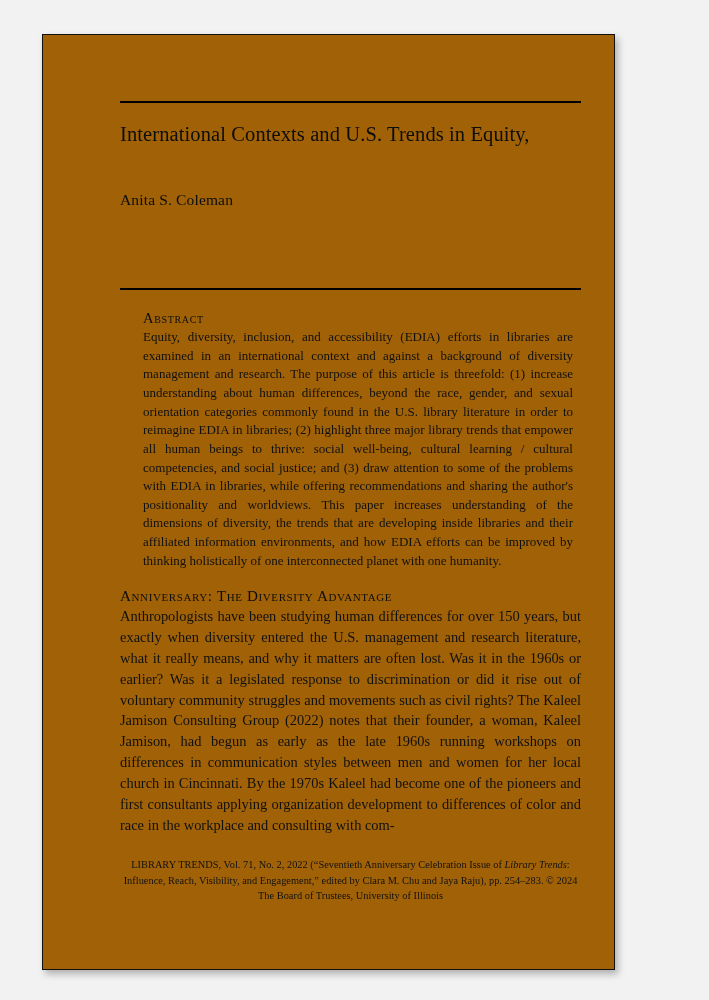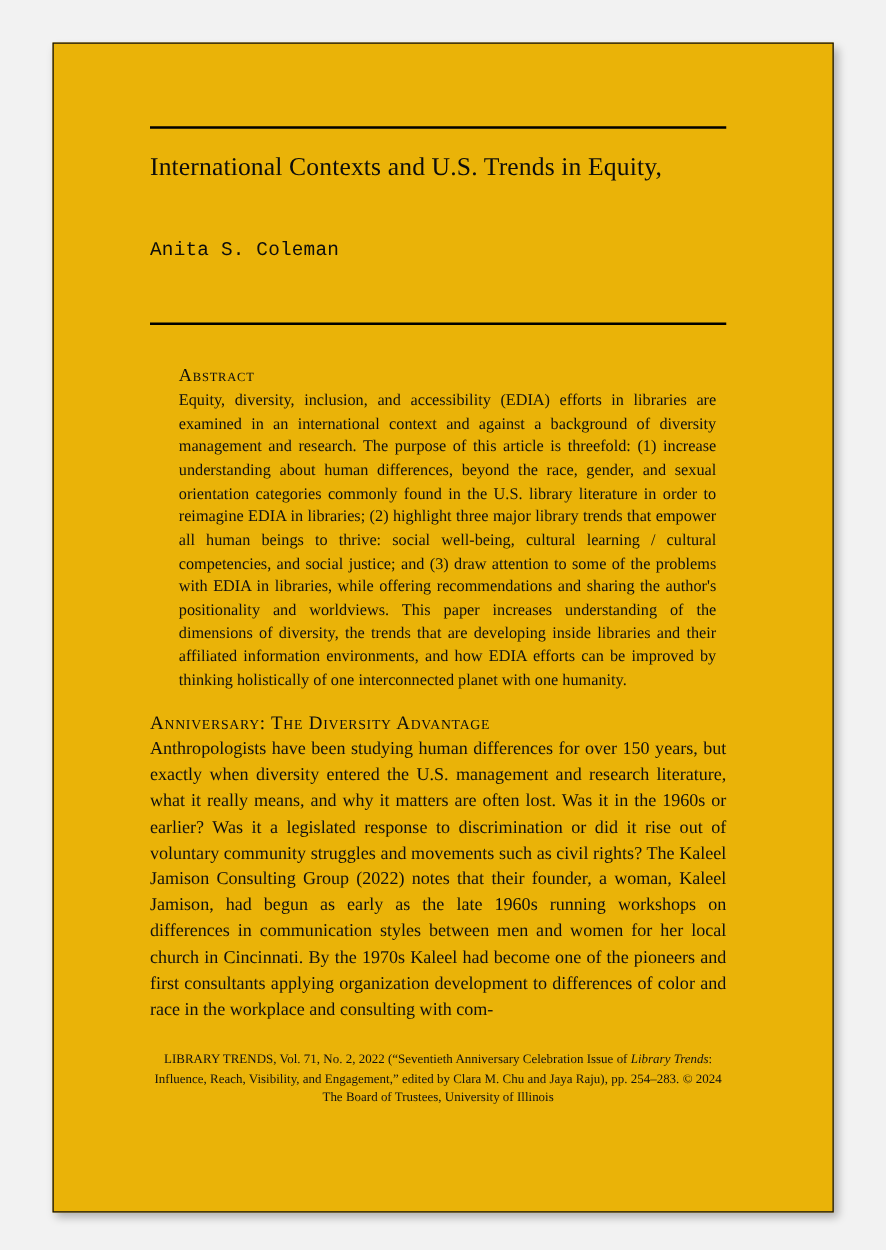--- a/index.html
+++ b/index.html
@@ -13,23 +13,23 @@
     background: #f2f2f2;
     font-family: "Liberation Serif", "DejaVu Serif", serif;
     overflow: hidden;
   }
 
   
   #page-sheet {
     position: absolute;
     left: 42px;
     top: 34px;
-    width: 625px;
+    width: 573px;
     height: 936px;
-    background: #eab308;
+    background: #a16207;
     border: 1.5px solid #111111;
     box-sizing: border-box;
     box-shadow: 3px 4px 7px rgba(0,0,0,0.28);
   }
 
   
   #content-column {
     position: absolute;
     left: 77px;   
     top: 30px;
@@ -59,27 +59,27 @@
   
   #author-name {
     font-size: 15.5px;
     line-height: 1.2;
     color: #0d0d0d;
     margin: 43px 0 0 0;
     letter-spacing: 0.15px;
   }
 
   
-  #author-block { padding-bottom: 48px; font-family: Liberation Mono, monospace; }
+  #author-block { padding-bottom: 78px; }
 
   
   #abstract-block {
     margin-left: 23px;
     width: 430px;
-    margin-top: 32px;
+    margin-top: 19px;
   }
   .smallcaps-heading {
     font-size: 14.6px;
     font-variant: small-caps;
     letter-spacing: 0.65px;
     color: #0d0d0d;
     margin: 0 0 1px 0;
     font-weight: normal;
     line-height: 1.25;
   }

